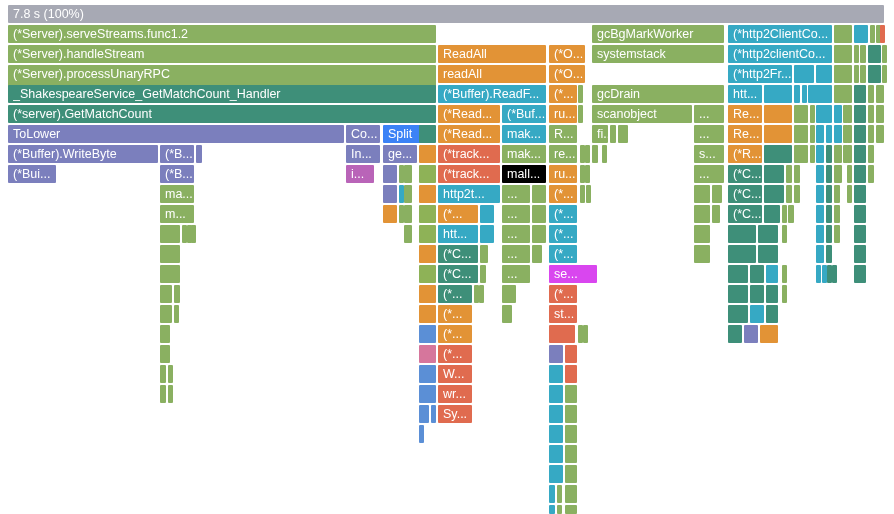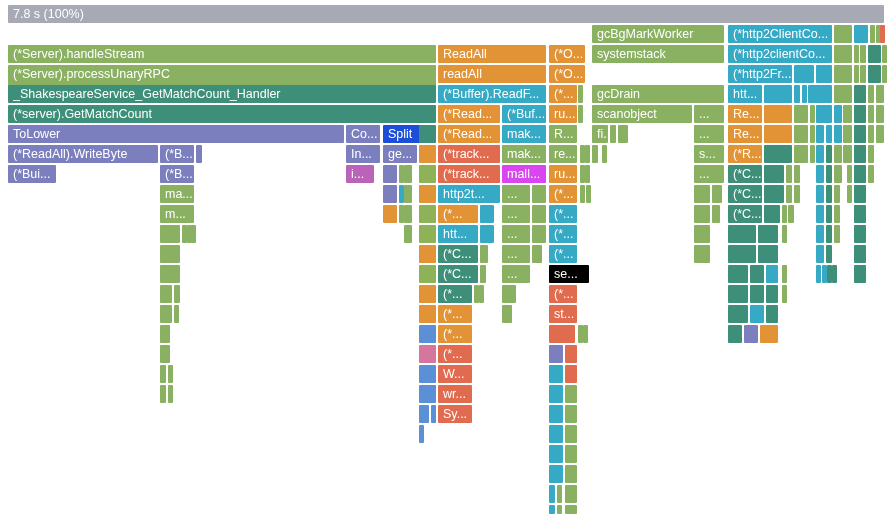--- a/index.html
+++ b/index.html
@@ -34,20 +34,23 @@
     pointer-events:none;
   }
 </style>
 </head>
 <body>
 
 <div id="flamegraph">
     <div class="frame header" style="left: 8px; top: 5px; width: 876px; height: 18px; background: rgb(167, 169, 180);">
       <span class="lbl">7.8 s (100%)</span>
     </div>
+    <div class="frame" style="left: 8px; top: 25px; width: 428px; height: 18px; background: rgb(138, 176, 97);">
+      <span class="lbl">(*Server).serveStreams.func1.2</span>
+    </div>
     <div class="frame" style="left: 592px; top: 25px; width: 132px; height: 18px; background: rgb(138, 176, 97);">
       <span class="lbl">gcBgMarkWorker</span>
     </div>
     <div class="frame" style="left: 728px; top: 25px; width: 104px; height: 18px; background: rgb(54, 169, 196);">
       <span class="lbl">(*http2ClientCo...</span>
     </div>
     <div class="frame" style="left: 834px; top: 25px; width: 18px; height: 18px; background: rgb(138, 176, 97);">
       <span class="lbl"></span>
     </div>
     <div class="frame" style="left: 854px; top: 25px; width: 14px; height: 18px; background: rgb(54, 169, 196);">
@@ -220,21 +223,21 @@
     </div>
     <div class="frame" style="left: 876px; top: 105px; width: 8px; height: 18px; background: rgb(138, 176, 97);">
       <span class="lbl"></span>
     </div>
     <div class="frame" style="left: 8px; top: 125px; width: 336px; height: 18px; background: rgb(123, 127, 189);">
       <span class="lbl">ToLower</span>
     </div>
     <div class="frame" style="left: 346px; top: 125px; width: 34px; height: 18px; background: rgb(123, 127, 189);">
       <span class="lbl">Co...</span>
     </div>
-    <div class="frame" style="left: 383px; top: 125px; width: 50px; height: 18px; background: #1d4ed8;">
+    <div class="frame" style="left: 383px; top: 125px; width: 50px; height: 18px; background: #3b82f6;">
       <span class="lbl">Split</span>
     </div>
     <div class="frame" style="left: 419px; top: 125px; width: 17px; height: 18px; background: rgb(62, 143, 121);">
       <span class="lbl"></span>
     </div>
     <div class="frame" style="left: 438px; top: 125px; width: 62px; height: 18px; background: rgb(226, 147, 54);">
       <span class="lbl">(*Read...</span>
     </div>
     <div class="frame" style="left: 502px; top: 125px; width: 44px; height: 18px; background: rgb(54, 169, 196);">
       <span class="lbl">mak...</span>
@@ -284,21 +287,21 @@
     <div class="frame" style="left: 854px; top: 125px; width: 12px; height: 18px; background: rgb(62, 143, 121);">
       <span class="lbl"></span>
     </div>
     <div class="frame" style="left: 868px; top: 125px; width: 6px; height: 18px; background: rgb(138, 176, 97);">
       <span class="lbl"></span>
     </div>
     <div class="frame" style="left: 876px; top: 125px; width: 8px; height: 18px; background: rgb(138, 176, 97);">
       <span class="lbl"></span>
     </div>
     <div class="frame" style="left: 8px; top: 145px; width: 150px; height: 18px; background: rgb(123, 127, 189);">
-      <span class="lbl">(*ReadAll).WriteByte</span>
+      <span class="lbl">(*Buffer).WriteByte</span>
     </div>
     <div class="frame" style="left: 160px; top: 145px; width: 34px; height: 18px; background: rgb(123, 127, 189);">
       <span class="lbl">(*B...</span>
     </div>
     <div class="frame" style="left: 196px; top: 145px; width: 6px; height: 18px; background: rgb(123, 127, 189);">
       <span class="lbl"></span>
     </div>
     <div class="frame" style="left: 346px; top: 145px; width: 34px; height: 18px; background: rgb(123, 127, 189);">
       <span class="lbl">In...</span>
     </div>
@@ -382,21 +385,21 @@
     </div>
     <div class="frame" style="left: 404px; top: 165px; width: 8px; height: 18px; background: rgb(138, 176, 97);">
       <span class="lbl"></span>
     </div>
     <div class="frame" style="left: 419px; top: 165px; width: 17px; height: 18px; background: rgb(142, 178, 87);">
       <span class="lbl"></span>
     </div>
     <div class="frame" style="left: 438px; top: 165px; width: 62px; height: 18px; background: rgb(224, 107, 79);">
       <span class="lbl">(*track...</span>
     </div>
-    <div class="frame" style="left: 502px; top: 165px; width: 44px; height: 18px; background: #d946ef;">
+    <div class="frame" style="left: 502px; top: 165px; width: 44px; height: 18px; background: #000000;">
       <span class="lbl">mall...</span>
     </div>
     <div class="frame" style="left: 549px; top: 165px; width: 28px; height: 18px; background: rgb(226, 147, 54);">
       <span class="lbl">ru...</span>
     </div>
     <div class="frame" style="left: 580px; top: 165px; width: 3px; height: 18px; background: rgb(138, 176, 97);">
       <span class="lbl"></span>
     </div>
     <div class="frame" style="left: 585px; top: 165px; width: 4px; height: 18px; background: rgb(138, 176, 97);">
       <span class="lbl"></span>
@@ -664,21 +667,21 @@
     </div>
     <div class="frame" style="left: 438px; top: 265px; width: 40px; height: 18px; background: rgb(62, 143, 121);">
       <span class="lbl">(*C...</span>
     </div>
     <div class="frame" style="left: 480px; top: 265px; width: 6px; height: 18px; background: rgb(138, 176, 97);">
       <span class="lbl"></span>
     </div>
     <div class="frame" style="left: 502px; top: 265px; width: 28px; height: 18px; background: rgb(138, 176, 97);">
       <span class="lbl">...</span>
     </div>
-    <div class="frame" style="left: 549px; top: 265px; width: 40px; height: 18px; background: #000000;">
+    <div class="frame" style="left: 549px; top: 265px; width: 48px; height: 18px; background: #d946ef;">
       <span class="lbl">se...</span>
     </div>
     <div class="frame" style="left: 728px; top: 265px; width: 20px; height: 18px; background: rgb(62, 143, 121);">
       <span class="lbl"></span>
     </div>
     <div class="frame" style="left: 750px; top: 265px; width: 14px; height: 18px; background: rgb(62, 143, 121);">
       <span class="lbl"></span>
     </div>
     <div class="frame" style="left: 766px; top: 265px; width: 12px; height: 18px; background: rgb(54, 169, 196);">
       <span class="lbl"></span>

